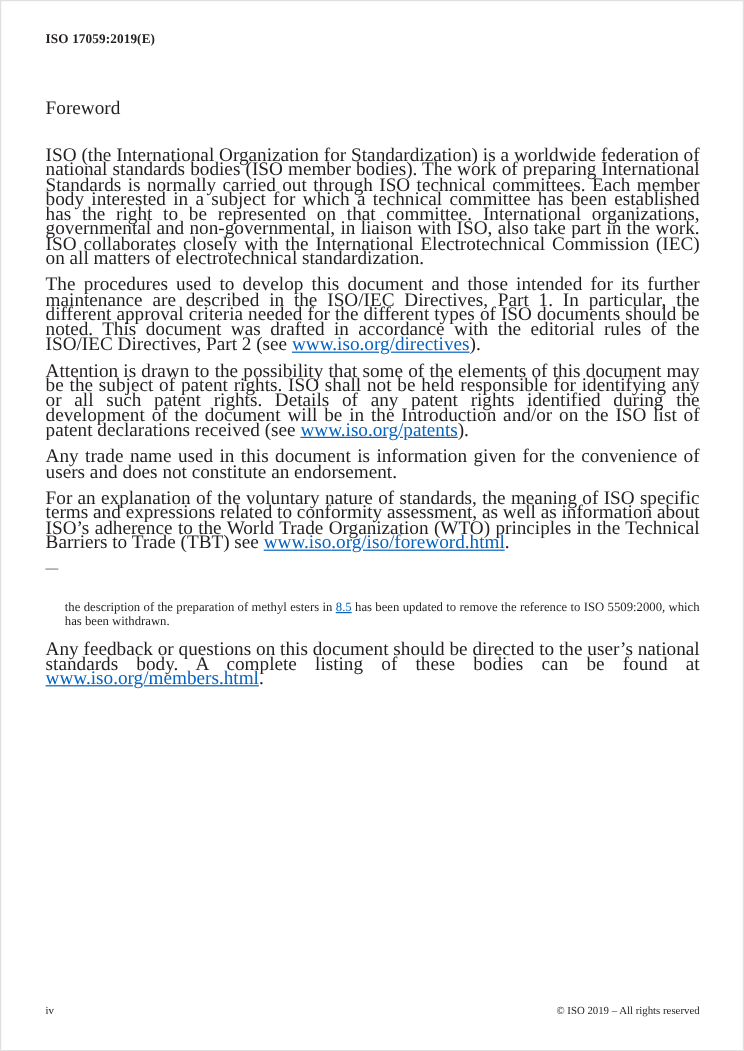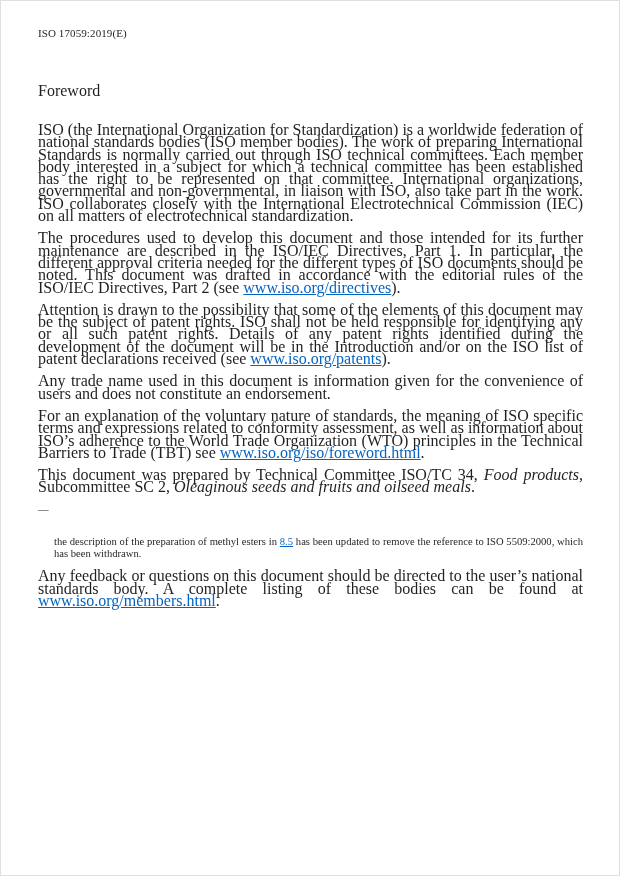--- a/index.html
+++ b/index.html
@@ -15,21 +15,21 @@
     background: var(--color-page-bg, #ffffff);
     border: 1px solid #e0e0e0;
     overflow: hidden;
     margin: 0 auto;
   }
   .doc-header {
     position: absolute;
     top: 26px;
     left: 37px;
     font-size: 11px;
-    font-weight: normal;
+    font-weight: bold;
     letter-spacing: 0.1px;
   }
   .content {
     position: absolute;
     top: 81px;
     left: 37px;
     right: 36px;
   }
   .foreword-title {
     font-size: 16px;
@@ -86,26 +86,29 @@
     <p>ISO (the International Organization for Standardization) is a worldwide federation of national standards bodies (ISO member bodies). The work of preparing International Standards is normally carried out through ISO technical committees. Each member body interested in a subject for which a technical committee has been established has the right to be represented on that committee. International organizations, governmental and non-governmental, in liaison with ISO, also take part in the work. ISO collaborates closely with the International Electrotechnical Commission (IEC) on all matters of electrotechnical standardization.</p>
 
     <p><span>The procedures used to develop this document and those intended for its further maintenance are described in the ISO/IEC Directives, Part 1. In particular, the different approval criteria needed for the different types of ISO documents should be noted. This document was drafted in accordance with the editorial rules of the ISO/IEC Directives, Part 2 (see </span><a class="link" href="#">www.iso.org/directives</a><span>).</span></p>
 
     <p><span>Attention is drawn to the possibility that some of the elements of this document may be the subject of patent rights. ISO shall not be held responsible for identifying any or all such patent rights. Details of any patent rights identified during the development of the document will be in the Introduction and/or on the ISO list of patent declarations received (see </span><a class="link" href="#">www.iso.org/patents</a><span>).</span></p>
 
     <p>Any trade name used in this document is information given for the convenience of users and does not constitute an endorsement.</p>
 
     <p><span>For an explanation of the voluntary nature of standards, the meaning of ISO specific terms and expressions related to conformity assessment, as well as information about ISO’s adherence to the World Trade Organization (WTO) principles in the Technical Barriers to Trade (TBT) see </span><a class="link" href="#"><span>www.iso</span><wbr><span>.org/iso/foreword.html</span></a><span>.</span></p>
 
-    <p><span>This document was prepared by Technical Committee ISO/TC 34, </span><em>Food products</em><span>, Subcommittee SC 2, </span><em>Oleaginous seeds and fruits and oilseed meals</em><span>.</span></p>
 
 
     <div class="change-list">
       <span class="dash">—</span>
       <span class="li-text"><span>the description of the preparation of methyl esters in </span><a class="link" href="#">8.5</a><span> has been updated to remove the reference to ISO 5509:2000, which has been withdrawn.</span></span>
     </div>
 
     <p><span>Any feedback or questions on this document should be directed to the user’s national standards body. A complete listing of these bodies can be found at </span><a class="link" href="#">www.iso.org/members.html</a><span>.</span></p>
 
   </div>
 
+  <div class="doc-footer">
+    <span>iv</span>
+    <span>© ISO 2019 – All rights reserved</span>
+  </div>
 
 </div>
 
 </body></html>

